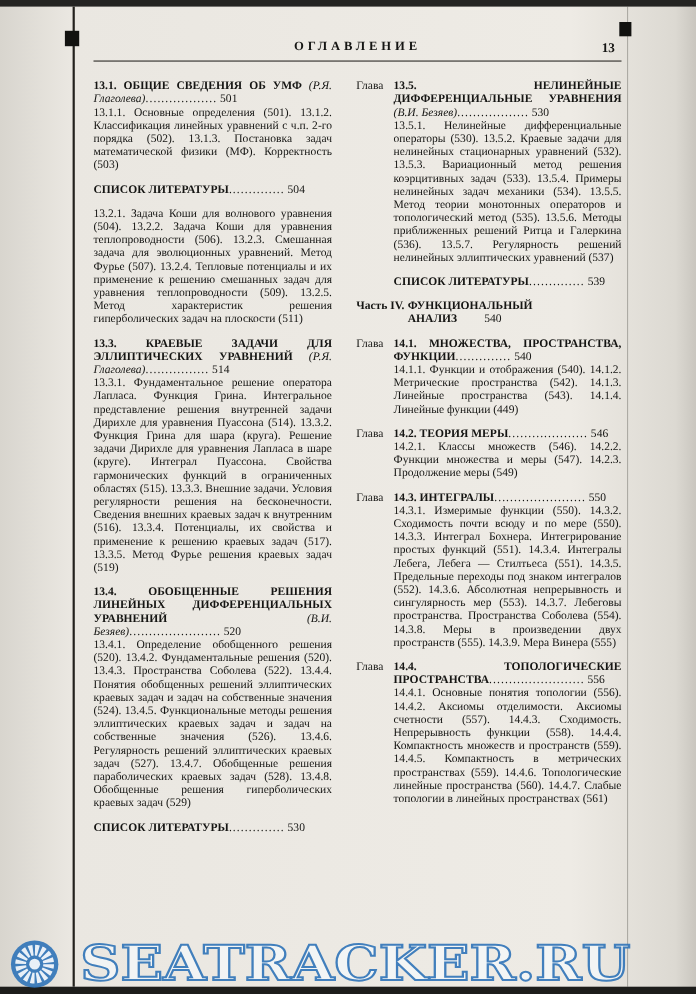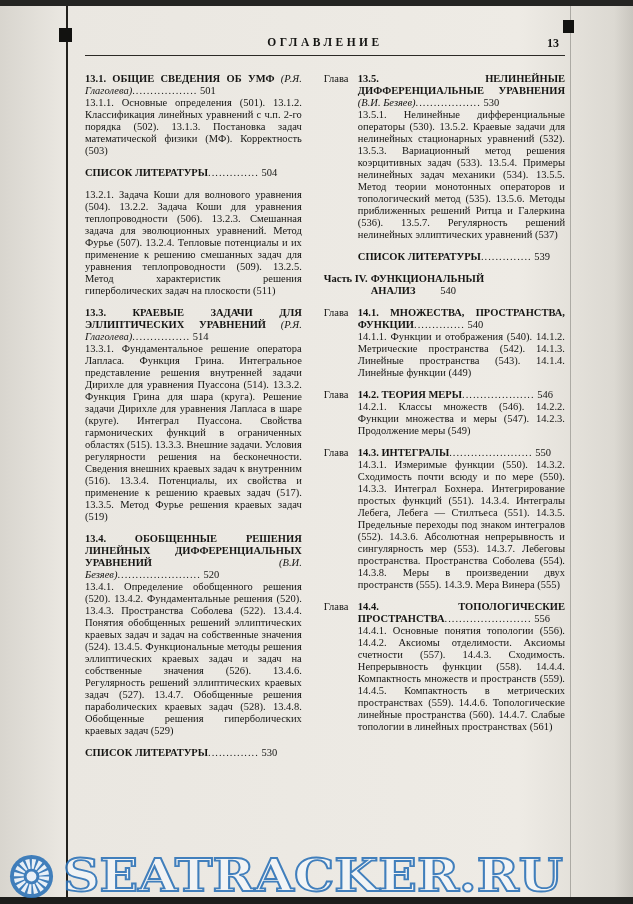--- a/index.html
+++ b/index.html
@@ -50,21 +50,21 @@
   .entry-title { font-weight:bold; }
   .entry-author { font-style:italic; }
   .entry-dots { letter-spacing:1px; }
   .entry-page { white-space:nowrap;font-family:Liberation Serif, serif; }
   .entry-page.pg-gap { padding-left:22px; }
   .entry-body { font-size:10.5px; line-height:12px; text-align:justify; hyphens:auto; }
 
   
   .watermark {
     position:absolute; left:8px; right:4px; bottom:2px;
-    display:flex; align-items:center; gap:6px;
+    display:flex; align-items:center; gap:16px;
     opacity:0.9; pointer-events:none;
   }
   .wm-star { width:47px; height:47px; flex:0 0 auto; }
   .wm-text-svg { flex:1 1 auto; height:52px; }
 </style>
 </head>
 <body>
 
 <div class="scan-page"></div>
 <div class="scan-band-top"></div>

